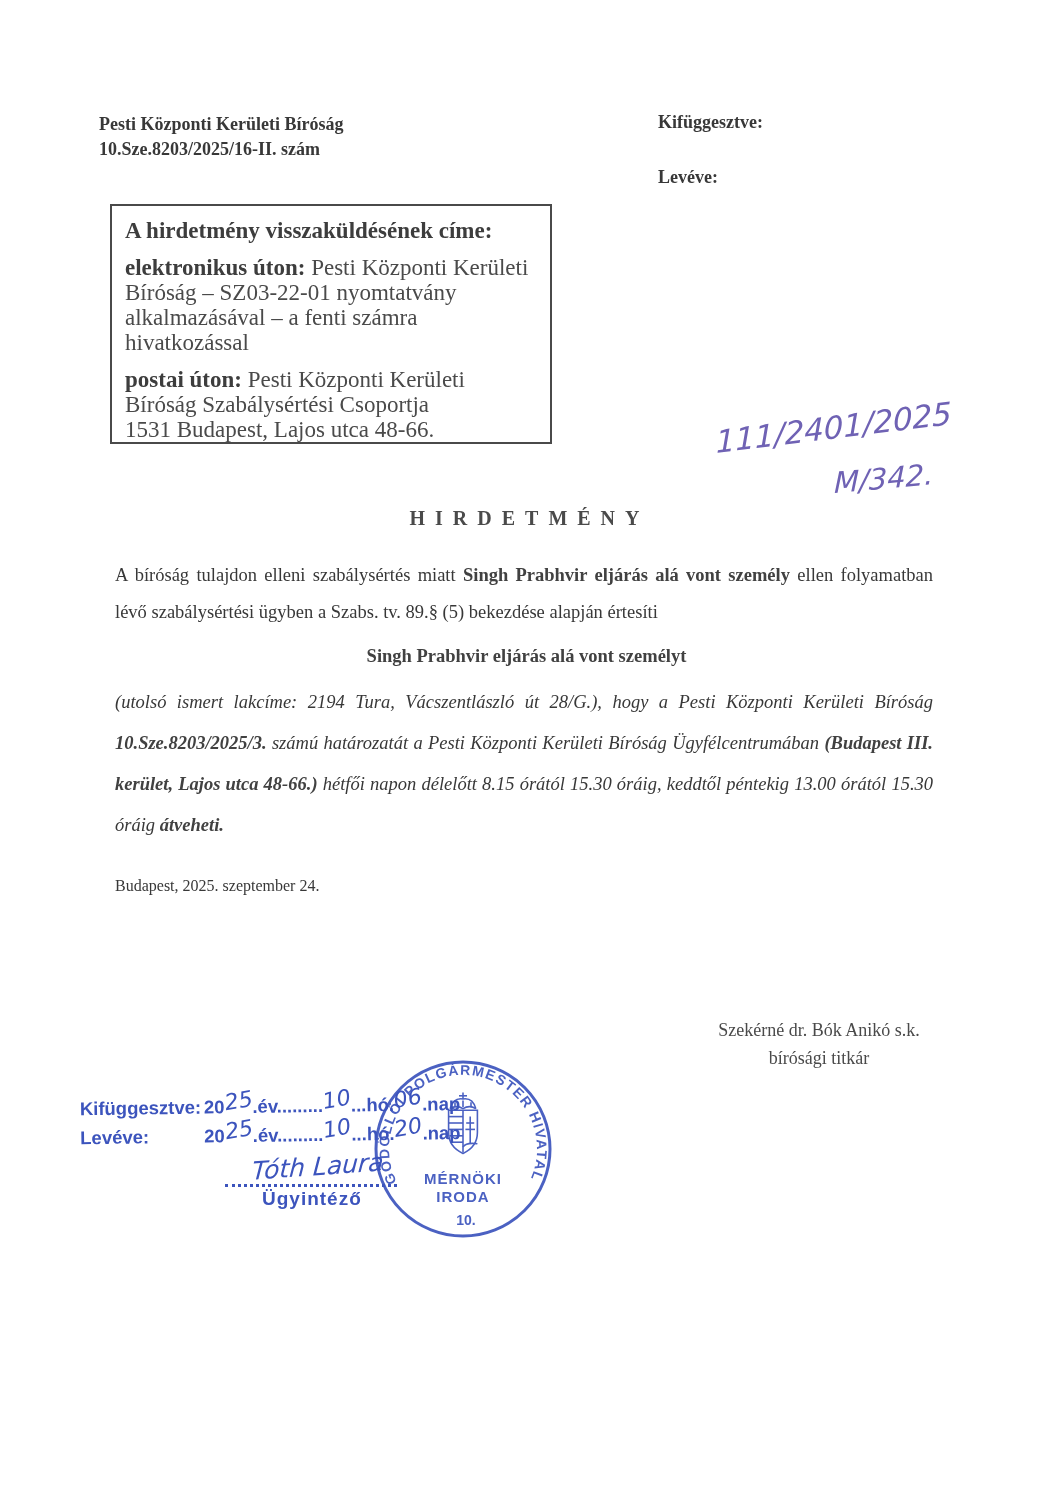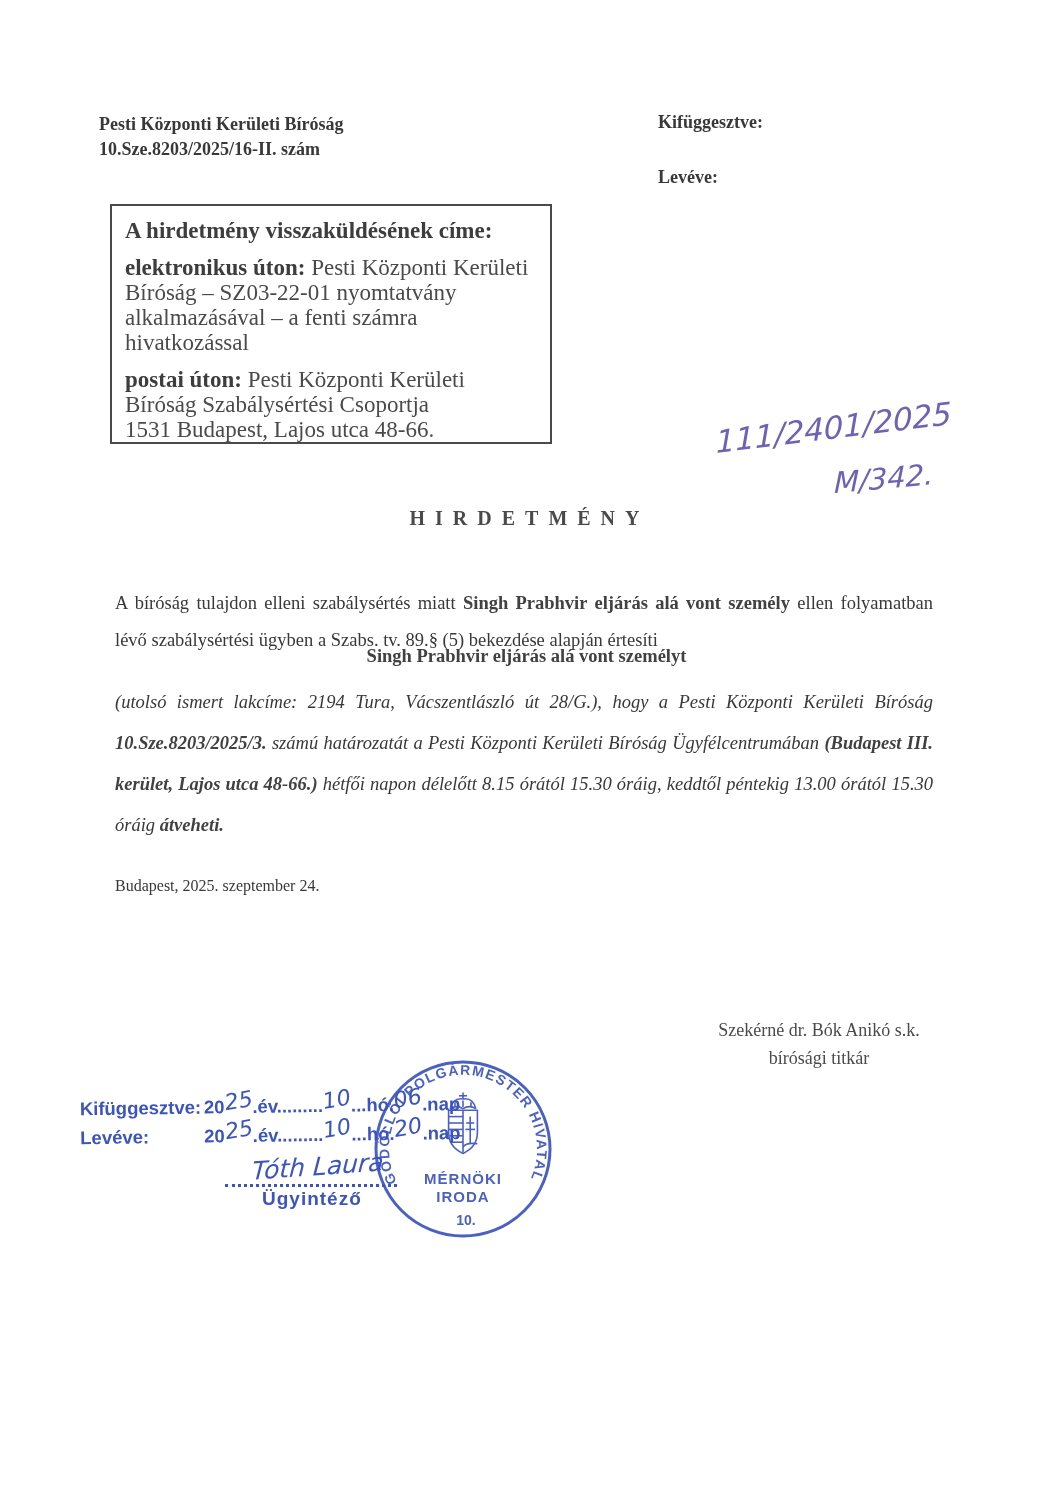--- a/index.html
+++ b/index.html
@@ -27,21 +27,21 @@
   }
   .hw-ref1{left:716px;top:424px;font-size:31px;transform:rotate(-7deg) skewX(-6deg);}
   .hw-ref2{left:834px;top:466px;font-size:29px;transform:rotate(-5deg) skewX(-6deg);}
   
   .doc-title{
     position:absolute;left:0;top:479px;width:1059px;text-align:center;
     font-size:20px;font-weight:600;letter-spacing:10px;color:#4a4a4a;margin-top:28px;
   }
   
   .para{position:absolute;left:115px;width:818px;text-align:justify;font-size:18.5px;}
-  .p1{top:557px;line-height:37px;margin-top:28px;}
+  .p1{top:557px;line-height:37px;}
   .subject{position:absolute;left:0;top:646px;width:1053px;text-align:center;font-weight:bold;font-size:18.5px;color:#444;}
   .p2{top:682px;line-height:41px;font-style:italic;}
   .dateline{position:absolute;left:115px;top:877px;font-size:16px;}
   .para b, .subject{color:#414141;}
   
   .sigblock{position:absolute;left:688px;top:1016px;width:262px;text-align:center;font-size:18px;line-height:28px;color:#4a4a4a;}
   
   .bluestamp{
     position:absolute;left:80px;top:1092px;width:330px;
     font-family:"Liberation Sans", sans-serif;font-weight:bold;

